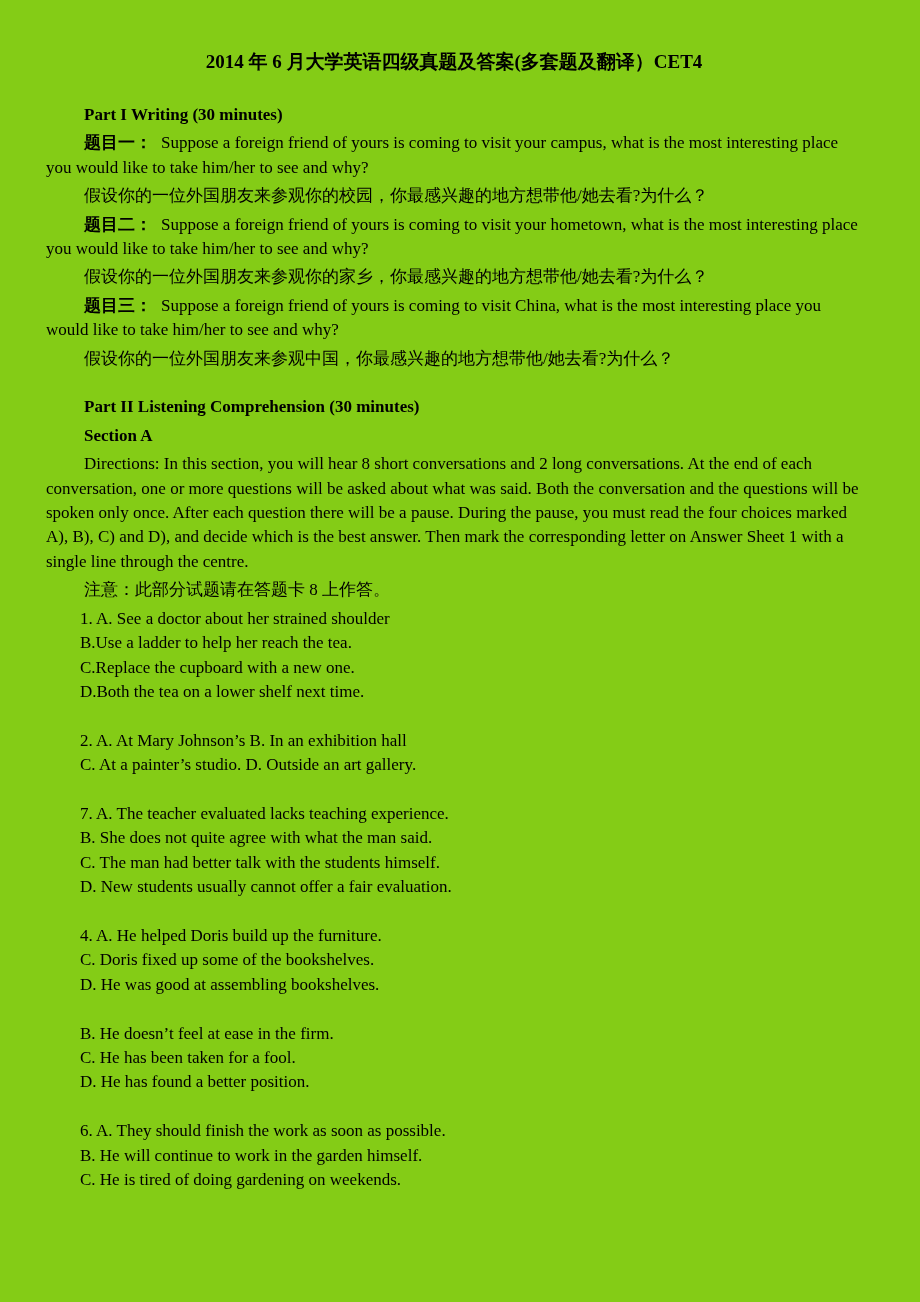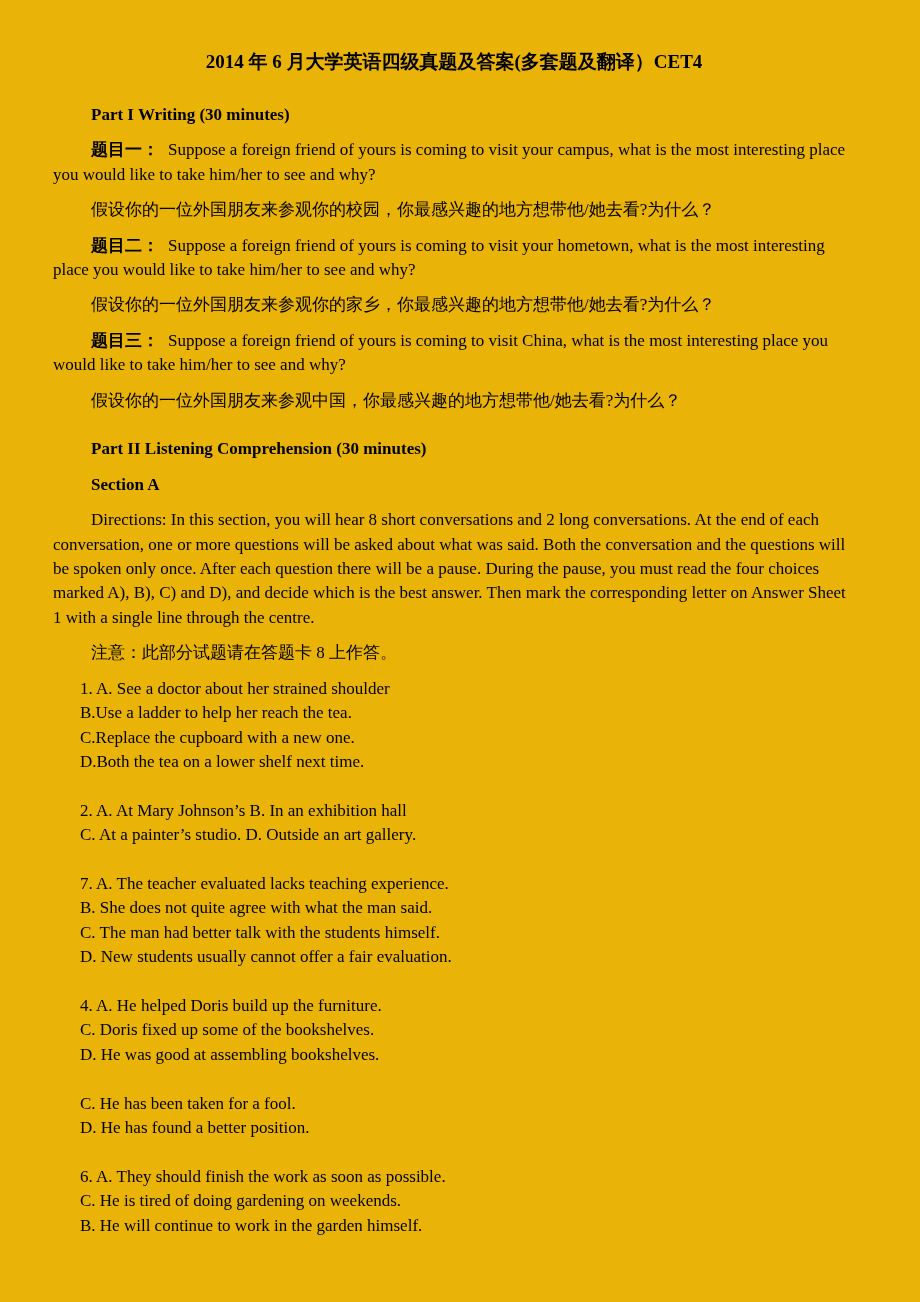--- a/index.html
+++ b/index.html
@@ -5,37 +5,37 @@
   html, body {
     margin: 0;
     padding: 0;
     background: #ffffff;
   }
   .page {
     position: relative;
     width: 920px;
     height: 1302px;
     margin: 0 auto;
-    background: #eab308;
+    background: #84cc16;
     color: #000000;
     font-family: "Liberation Serif", "DejaVu Serif", serif;
     font-size: 17px;
     line-height: 24.4px;
     box-sizing: border-box;
     padding: 48px 54px 40px 42px;
     overflow: hidden;
   }
   .title {
     font-size: 19px;
     font-weight: bold;
     text-align: center;
     margin: 0 0 27px 0;
     line-height: 28px;
   }
-  p { margin: 11px; }
+  p { margin: 4px; }
   .heading {
     font-weight: bold;
     padding-left: 38px;
   }
   .para {
     text-indent: 38px;
     text-align: left;
   }
   .topic-label {
     font-weight: bold;
@@ -91,24 +91,25 @@
       <div class="qline">D. New students usually cannot offer a fair evaluation.</div>
     </div>
 
     <div class="question">
       <div class="qline">4. A. He helped Doris build up the furniture.</div>
       <div class="qline">C. Doris fixed up some of the bookshelves.</div>
       <div class="qline">D. He was good at assembling bookshelves.</div>
     </div>
 
     <div class="question">
+      <div class="qline">B. He doesn’t feel at ease in the firm.</div>
       <div class="qline">C. He has been taken for a fool.</div>
       <div class="qline">D. He has found a better position.</div>
     </div>
 
     <div class="question">
       <div class="qline">6. A. They should finish the work as soon as possible.</div>
+      <div class="qline">B. He will continue to work in the garden himself.</div>
       <div class="qline">C. He is tired of doing gardening on weekends.</div>
-      <div class="qline">B. He will continue to work in the garden himself.</div>
     </div>
   </section>
 
 </div>
 
 </body></html>

